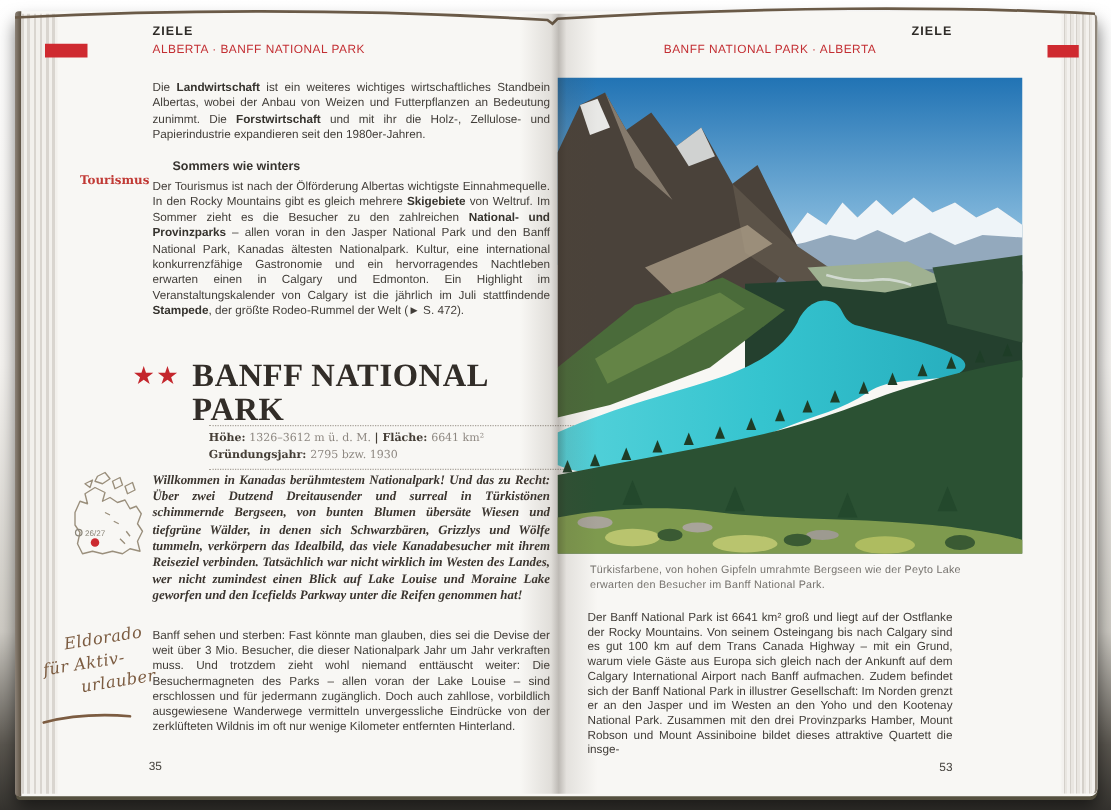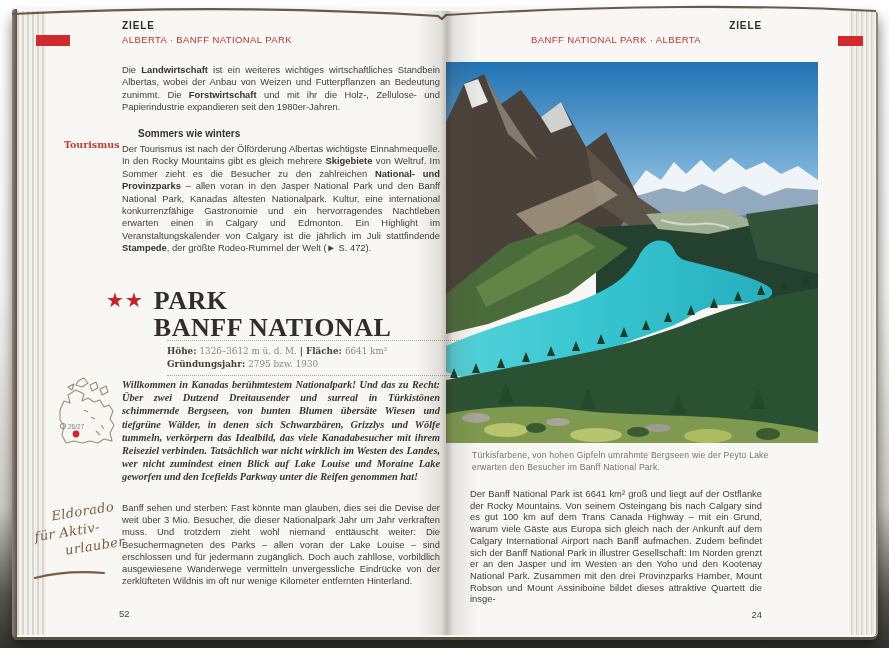--- a/index.html
+++ b/index.html
@@ -71,22 +71,22 @@
   <p class="abs para" style="left:122px;top:64px;width:318px;"><span>Die </span><b>Landwirtschaft</b><span> ist ein weiteres wichtiges wirtschaftliches Standbein Albertas, wobei der Anbau von Weizen und Futterpflanzen an Bedeutung zunimmt. Die </span><b>Forstwirtschaft</b><span> und mit ihr die Holz-, Zellulose- und Papierindustrie expandieren seit den 1980er-Jahren.</span></p>
 
   <h3 class="abs subhead" style="left:138px;top:128px;">Sommers wie winters</h3>
   <div class="abs marginlabel" style="left:64px;top:139px;font-weight:bold;">Tourismus</div>
 
   <p class="abs para" style="left:122px;top:143px;width:318px;"><span>Der Tourismus ist nach der Ölförderung Albertas wichtigste Einnahmequelle. In den Rocky Mountains gibt es gleich mehrere </span><b>Skigebiete</b><span> von Weltruf. Im Sommer zieht es die Besucher zu den zahlreichen </span><b>National- und Provinzparks</b><span> – allen voran in den Jasper National Park und den Banff National Park, Kanadas ältesten Nationalpark. Kultur, eine international konkurrenzfähige Gastronomie und ein hervorragendes Nachtleben erwarten einen in Calgary und Edmonton. Ein Highlight im Veranstaltungskalender von Calgary ist die jährlich im Juli stattfindende </span><b>Stampede</b><span>, der größte Rodeo-Rummel der Welt (► S. 472).</span></p>
 
   <div class="abs titleblock" style="left:106px;top:287px;width:334px;">
     <span class="stars">★★</span>
     <div class="titlelines">
+      <div>BANFF NATIONAL</div>
       <div>PARK</div>
-      <div>BANFF NATIONAL</div>
     </div>
   </div>
 
   <div class="abs infobox" style="left:122px;top:340px;width:318px;margin-left:45px;">
     <div><b>Höhe: </b><span>1326–3612 m ü. d. M. </span><b>| </b><b>Fläche: </b><span>6641 km²</span></div>
     <div><b>Gründungsjahr: </b><span>2795 bzw. 1930</span></div>
   </div>
 
   <svg class="abs" style="left:53px;top:374px;" width="66" height="88" viewBox="0 0 66 88">
     <g fill="none" stroke="#9a8f7c" stroke-width="1.1" stroke-linejoin="round">
@@ -108,21 +108,21 @@
     <div style="margin-left:26px;">Eldorado</div>
     <div style="margin-left:6px;">für Aktiv-</div>
     <div style="margin-left:34px;">urlauber</div>
   </div>
   <svg class="abs" style="left:32px;top:568px;" width="76" height="14" viewBox="0 0 76 14">
     <path d="M3,10 Q34,2 72,5" fill="none" stroke="#7c5c41" stroke-width="2.2" stroke-linecap="round"></path>
   </svg>
 
   <p class="abs para" style="left:122px;top:502px;width:318px;line-height:12.2px;">Banff sehen und sterben: Fast könnte man glauben, dies sei die Devise der weit über 3 Mio. Besucher, die dieser Nationalpark Jahr um Jahr verkraften muss. Und trotzdem zieht wohl niemand enttäuscht weiter: Die Besuchermagneten des Parks – allen voran der Lake Louise – sind erschlossen und für jedermann zugänglich. Doch auch zahllose, vorbildlich ausgewiesene Wanderwege vermitteln unvergessliche Eindrücke von der zerklüfteten Wildnis im oft nur wenige Kilometer entfernten Hinterland.</p>
 
-  <div class="abs pagenum" style="left:119px;top:608px;">52</div>
+  <div class="abs pagenum" style="left:119px;top:608px;">35</div>
 
   <div class="abs kicker" style="left:470px;top:20px;width:292px;text-align:right;">ZIELE</div>
   <div class="abs crumb" style="left:470px;top:34px;width:292px;text-align:center;">BANFF NATIONAL PARK · ALBERTA</div>
   <div class="abs tab" style="left:838px;top:36px;width:25px;height:10px;"></div>
 
   <svg class="abs" style="left:446px;top:62px;" width="372" height="381" viewBox="0 0 372 381" preserveAspectRatio="none">
     <defs>
       <linearGradient id="sky" x1="0" y1="0" x2="0" y2="1">
         <stop offset="0" stop-color="#2173b4"></stop>
           <stop offset="1" stop-color="#9ccae6"></stop>
@@ -194,16 +194,16 @@
       <ellipse cx="90" cy="366" rx="10" ry="5" fill="#3a5a33"></ellipse>
       <ellipse cx="192" cy="370" rx="11" ry="5" fill="#3a5a33"></ellipse>
       <ellipse cx="322" cy="372" rx="12" ry="6" fill="#3a5a33"></ellipse>
     </g>
   </svg>
 
   <div class="abs caption" style="left:472px;top:450px;width:300px;">Türkisfarbene, von hohen Gipfeln umrahmte Bergseen wie der Peyto Lake erwarten den Besucher im Banff National Park.</div>
 
   <p class="abs rpara" style="left:470px;top:488px;width:292px;">Der Banff National Park ist 6641 km² groß und liegt auf der Ostflanke der Rocky Mountains. Von seinem Osteingang bis nach Calgary sind es gut 100 km auf dem Trans Canada Highway – mit ein Grund, warum viele Gäste aus Europa sich gleich nach der Ankunft auf dem Calgary International Airport nach Banff aufmachen. Zudem befindet sich der Banff National Park in illustrer Gesellschaft: Im Norden grenzt er an den Jasper und im Westen an den Yoho und den Kootenay National Park. Zusammen mit den drei Provinzparks Hamber, Mount Robson und Mount Assiniboine bildet dieses attraktive Quartett die insge-</p>
 
-  <div class="abs pagenum" style="left:470px;top:609px;width:292px;text-align:right;">24</div>
+  <div class="abs pagenum" style="left:470px;top:609px;width:292px;text-align:right;">53</div>
 
   <div class="abs gutter"></div>
 </div>
 
 </body></html>

